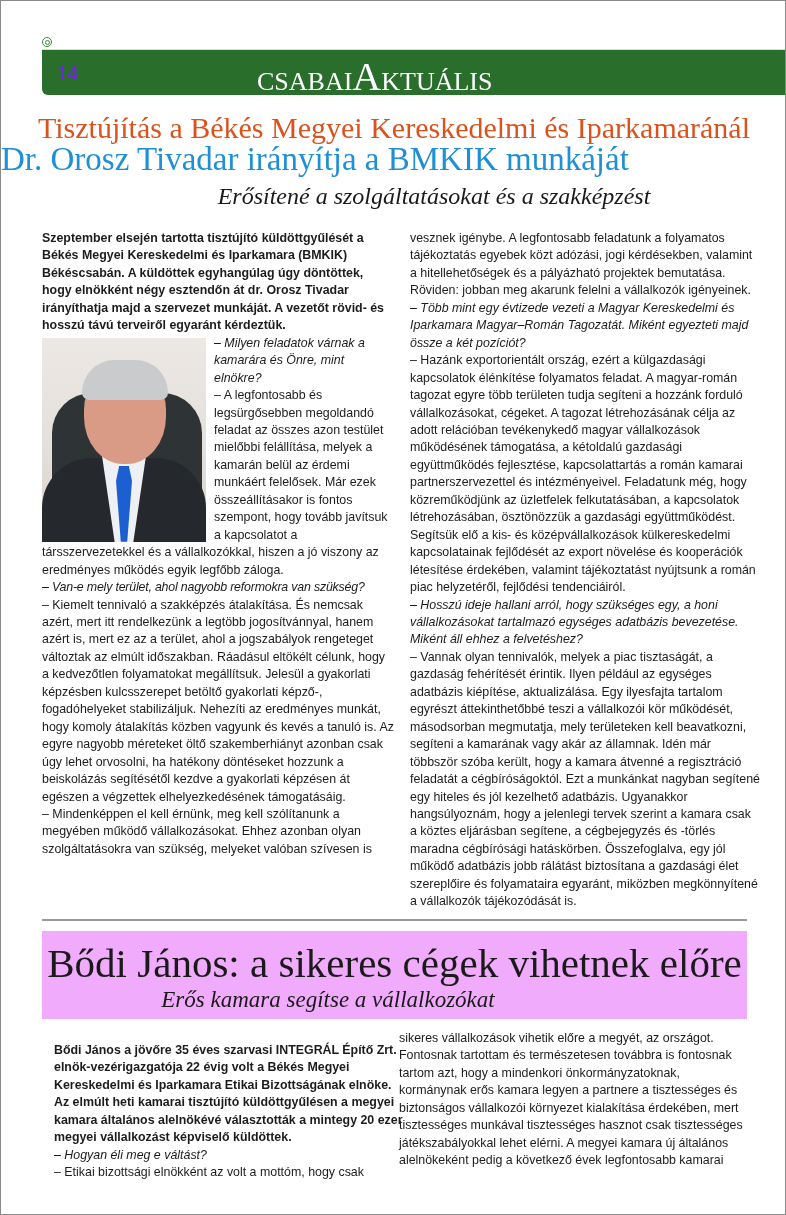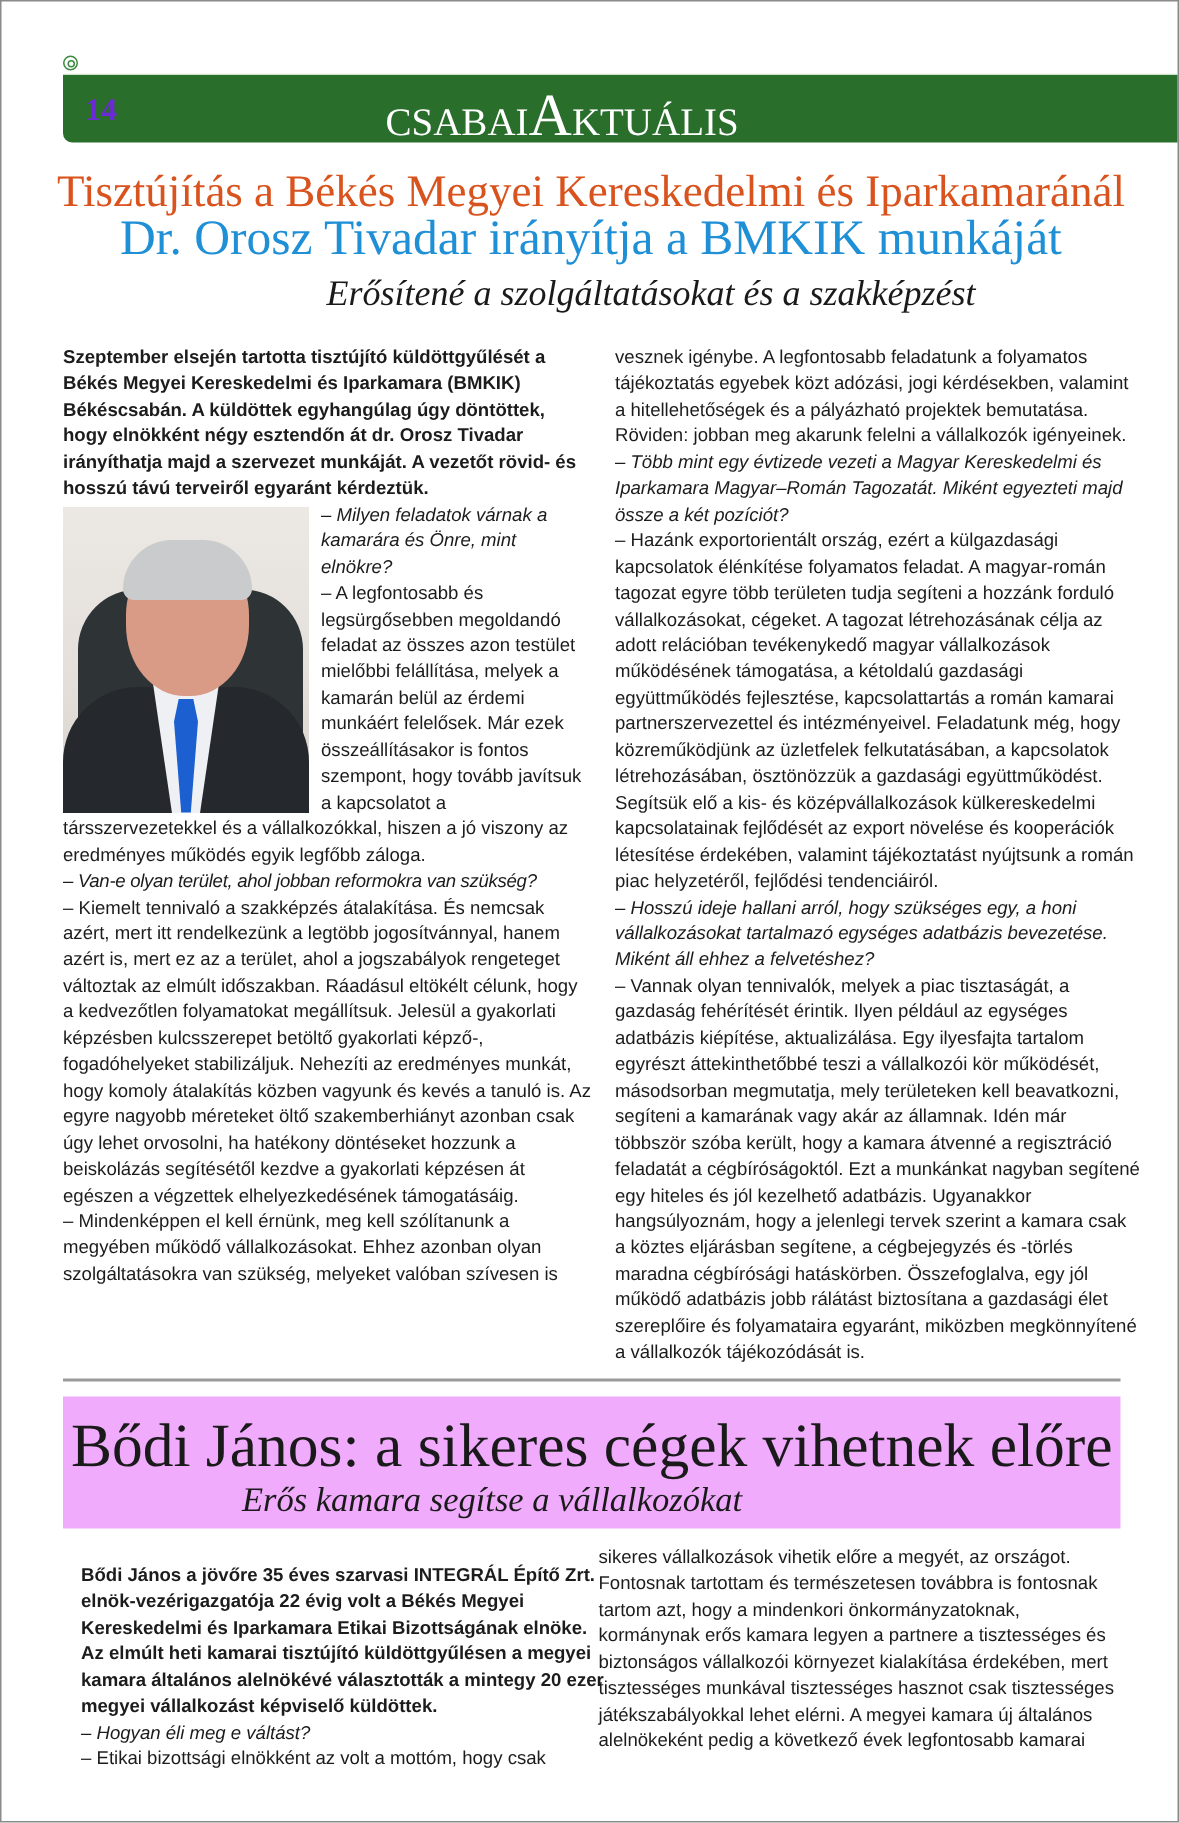--- a/index.html
+++ b/index.html
@@ -31,21 +31,21 @@
     position: absolute; left: 256px; top: 52px; width: 280px; text-align: left;
     font-family: "Liberation Serif", serif; color: #fff; font-size: 26px; letter-spacing: 0px;
     white-space: nowrap;
   }
   .masthead .big { font-size: 40px; }
   .kicker {
     position: absolute; left: 0; top: 110px; width: 786px; text-align: center;
     font-family: "Liberation Serif", serif; font-size: 30px; color: #d9531e;
   }
   .headline {
-    position: absolute; left: 0; top: 140px; width: 786px; text-align: center;
+    position: absolute; left: 0; top: 140px; width: 786px; 
     font-family: "Liberation Serif", serif; font-size: 33px; color: #1f8fd6;
   }
   .subhead {
     position: absolute; left: 0; top: 182px; width: 786px; text-align: center;
     font-family: "Liberation Serif", serif; font-style: italic; font-size: 24px; color: #1a1a1a; padding-left: 40px;
   }
   .col {
     position: absolute; font-size: 12.4px; line-height: 17.45px;
     font-family: "Liberation Sans", sans-serif; color: #1c1c1c;
   }
@@ -101,21 +101,21 @@
   <div class="photo">
     <div class="chair"></div>
       <div class="suit"></div>
       <div class="shirt"></div>
       <div class="tie"></div>
       <div class="head"></div>
       <div class="hair"></div>
   </div>
   <p class="q">– Milyen feladatok várnak a kamarára és Önre, mint elnökre?</p>
   <p>– A legfontosabb és legsürgősebben megoldandó feladat az összes azon testület mielőbbi felállítása, melyek a kamarán belül az érdemi munkáért felelősek. Már ezek összeállításakor is fontos szempont, hogy tovább javítsuk a kapcsolatot a társszervezetekkel és a vállalkozókkal, hiszen a jó viszony az eredményes működés egyik legfőbb záloga.</p>
-  <p class="q" style="white-space:nowrap;letter-spacing:-0.2px">– Van-e olyan terület, ahol jobban reformokra van szükség?</p>
+  <p class="q" style="white-space:nowrap;letter-spacing:-0.2px">– Van-e mely terület, ahol nagyobb reformokra van szükség?</p>
   <p>– Kiemelt tennivaló a szakképzés átalakítása. És nemcsak azért, mert itt rendelkezünk a legtöbb jogosítvánnyal, hanem azért is, mert ez az a terület, ahol a jogszabályok rengeteget változtak az elmúlt időszakban. Ráadásul eltökélt célunk, hogy a kedvezőtlen folyamatokat megállítsuk. Jelesül a gyakorlati képzésben kulcsszerepet betöltő gyakorlati képző-, fogadóhelyeket stabilizáljuk. Nehezíti az eredményes munkát, hogy komoly átalakítás közben vagyunk és kevés a tanuló is. Az egyre nagyobb méreteket öltő szakemberhiányt azonban csak úgy lehet orvosolni, ha hatékony döntéseket hozzunk a beiskolázás segítésétől kezdve a gyakorlati képzésen át egészen a végzettek elhelyezkedésének támogatásáig.</p>
   <p>– Mindenképpen el kell érnünk, meg kell szólítanunk a megyében működő vállalkozásokat. Ehhez azonban olyan szolgáltatásokra van szükség, melyeket valóban szívesen is</p>
 </div>
 
 <div class="col col2">
   <p>vesznek igénybe. A legfontosabb feladatunk a folyamatos tájékoztatás egyebek közt adózási, jogi kérdésekben, valamint a hitellehetőségek és a pályázható projektek bemutatása. Röviden: jobban meg akarunk felelni a vállalkozók igényeinek.</p>
   <p class="q">– Több mint egy évtizede vezeti a Magyar Kereskedelmi és Iparkamara Magyar–Román Tagozatát. Miként egyezteti majd össze a két pozíciót?</p>
   <p>– Hazánk exportorientált ország, ezért a külgazdasági kapcsolatok élénkítése folyamatos feladat. A magyar-román tagozat egyre több területen tudja segíteni a hozzánk forduló vállalkozásokat, cégeket. A tagozat létrehozásának célja az adott relációban tevékenykedő magyar vállalkozások működésének támogatása, a kétoldalú gazdasági együttműködés fejlesztése, kapcsolattartás a román kamarai partnerszervezettel és intézményeivel. Feladatunk még, hogy közreműködjünk az üzletfelek felkutatásában, a kapcsolatok létrehozásában, ösztönözzük a gazdasági együttműködést. Segítsük elő a kis- és középvállalkozások külkereskedelmi kapcsolatainak fejlődését az export növelése és kooperációk létesítése érdekében, valamint tájékoztatást nyújtsunk a román piac helyzetéről, fejlődési tendenciáiról.</p>
   <p class="q">– Hosszú ideje hallani arról, hogy szükséges egy, a honi vállalkozásokat tartalmazó egységes adatbázis bevezetése. Miként áll ehhez a felvetéshez?</p>
   <p>– Vannak olyan tennivalók, melyek a piac tisztaságát, a gazdaság fehérítését érintik. Ilyen például az egységes adatbázis kiépítése, aktualizálása. Egy ilyesfajta tartalom egyrészt áttekinthetőbbé teszi a vállalkozói kör működését, másodsorban megmutatja, mely területeken kell beavatkozni, segíteni a kamarának vagy akár az államnak. Idén már többször szóba került, hogy a kamara átvenné a regisztráció feladatát a cégbíróságoktól. Ezt a munkánkat nagyban segítené egy hiteles és jól kezelhető adatbázis. Ugyanakkor hangsúlyoznám, hogy a jelenlegi tervek szerint a kamara csak a köztes eljárásban segítene, a cégbejegyzés és -törlés maradna cégbírósági hatáskörben. Összefoglalva, egy jól működő adatbázis jobb rálátást biztosítana a gazdasági élet szereplőire és folyamataira egyaránt, miközben megkönnyítené a vállalkozók tájékozódását is.</p>

